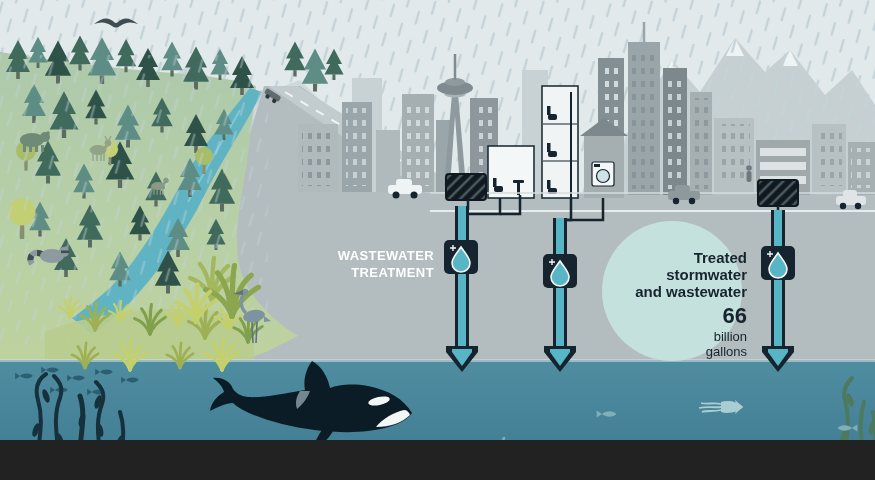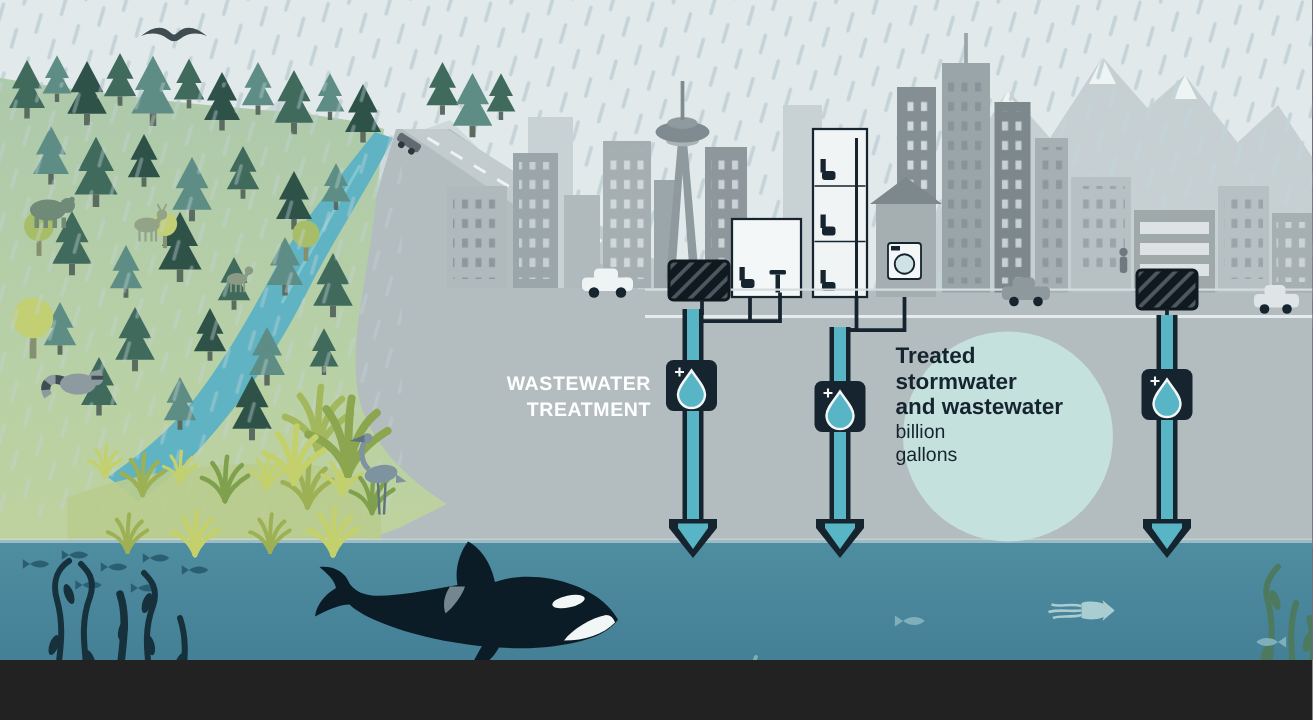--- a/index.html
+++ b/index.html
@@ -3,21 +3,21 @@
 <meta charset="utf-8">
 <style>
   html,body{margin:0;padding:0;background:#222;}
   .stage{position:relative;width:875px;height:440px;overflow:hidden;
          font-family:"Liberation Sans",sans-serif;background:#8b5cf6;}
   .stage svg{position:absolute;left:0;top:0;}
   .overlay{position:absolute;pointer-events:none;}
   .preline{white-space:pre-line;}
   .ww-label{left:270px;top:247px;width:164px;text-align:right;
             color:#ffffff;font-size:13px;font-weight:700;line-height:17px;letter-spacing:.4px;}
-  .badge-text{left:597px;top:229px;width:150px;text-align:left;color:#15242e;}
+  .badge-text{left:597px;top:249px;width:150px;text-align:right;color:#15242e;}
   .badge-title{font-size:15px;font-weight:700;line-height:17px;}
   .badge-value{font-size:22px;font-weight:700;margin-top:3px;}
   .badge-unit{font-size:13px;font-weight:400;line-height:15px;}
 </style>
 </head>
 <body>
 
 <div class="stage">
 <svg width="875" height="480" viewBox="0 0 875 480">
   <defs>
@@ -433,16 +433,17 @@
   </g>
 </svg>
 
 <div class="overlay ww-label preline">WASTEWATER
 TREATMENT</div>
 
 <div class="overlay badge-text">
   <div class="badge-title preline">Treated
 stormwater
 and wastewater</div>
+  <div class="badge-value">66</div>
   <div class="badge-unit preline">billion
 gallons</div>
 </div>
 </div>
 
 </body></html>

